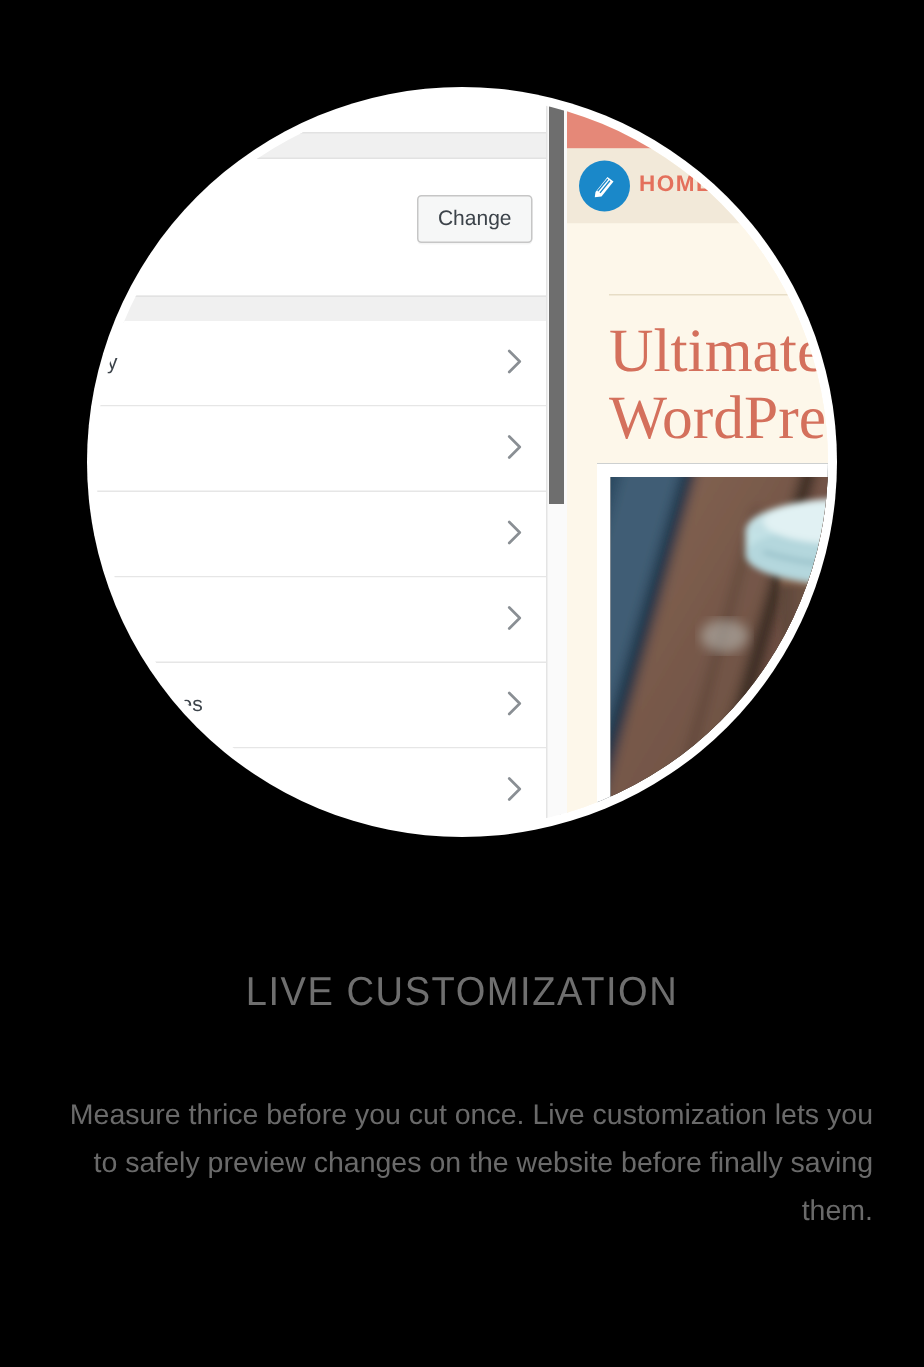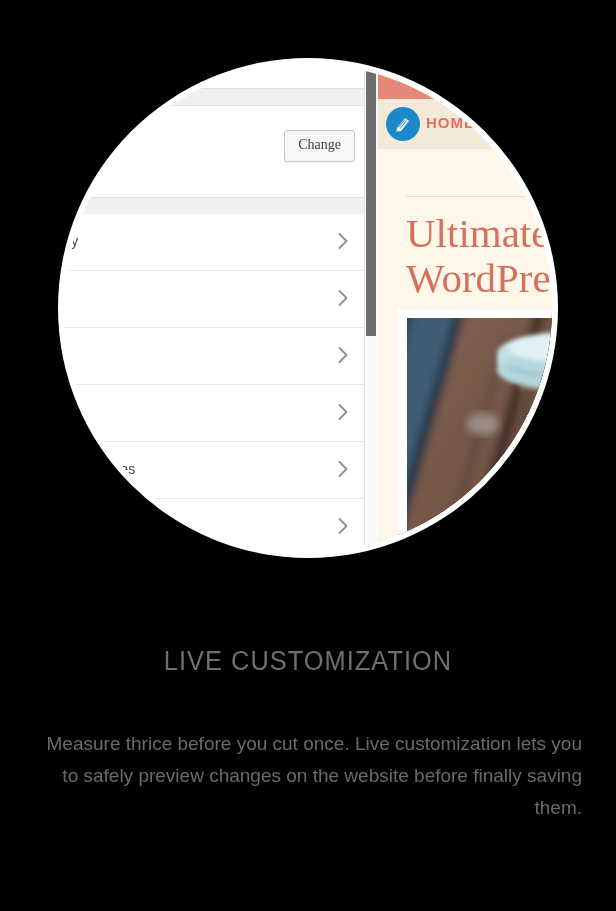--- a/index.html
+++ b/index.html
@@ -102,21 +102,21 @@
     right: 18px;
     top: 24px;
     padding: 6px 13px 7px 13px;
     font-size: 14px;
     color: #3c434a;
     background: #f6f7f7;
     border: 1px solid #c6c6c6;
     border-radius: 3px;
     box-shadow: 0 1px 0 rgba(0,0,0,0.04);
     cursor: pointer;
-    font-family: Liberation Serif, serif;
+    font-family: Liberation Sans, sans-serif;
     line-height: 1.2;
   }
 
   #section-list {
     position: absolute;
     left: 0;
     top: 218px;
     width: 393px;
   }
   .section-row {

